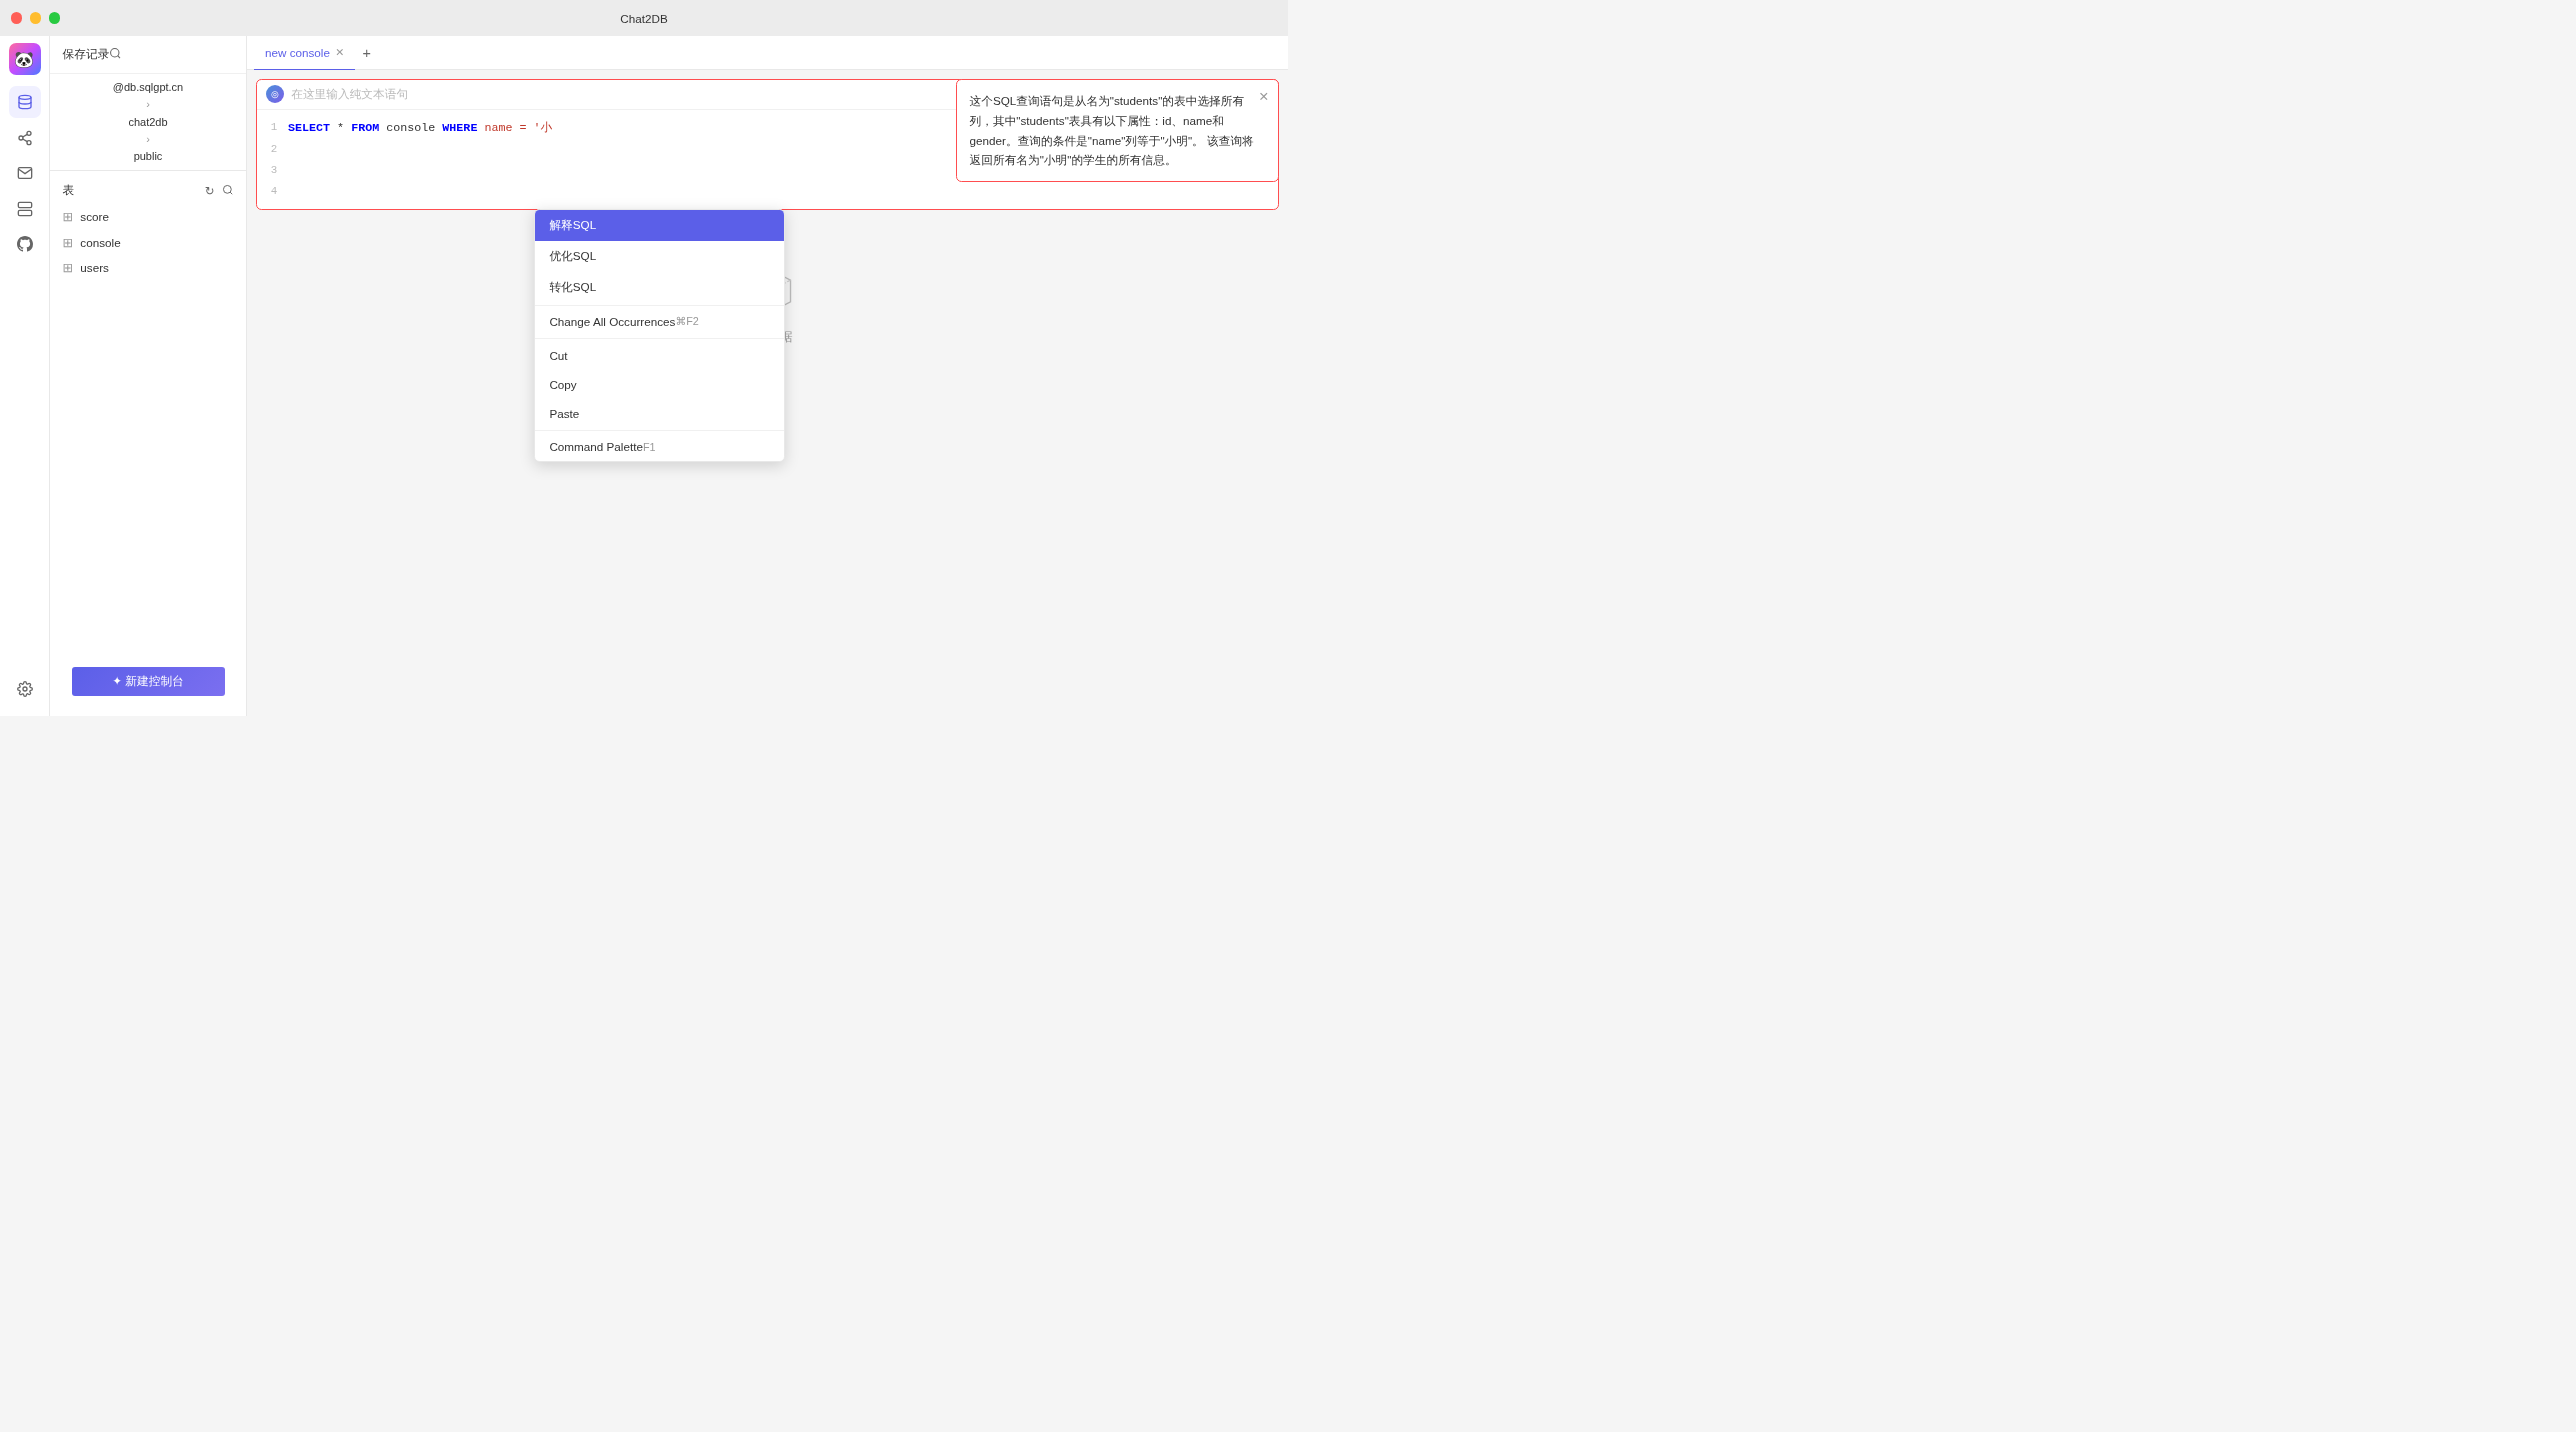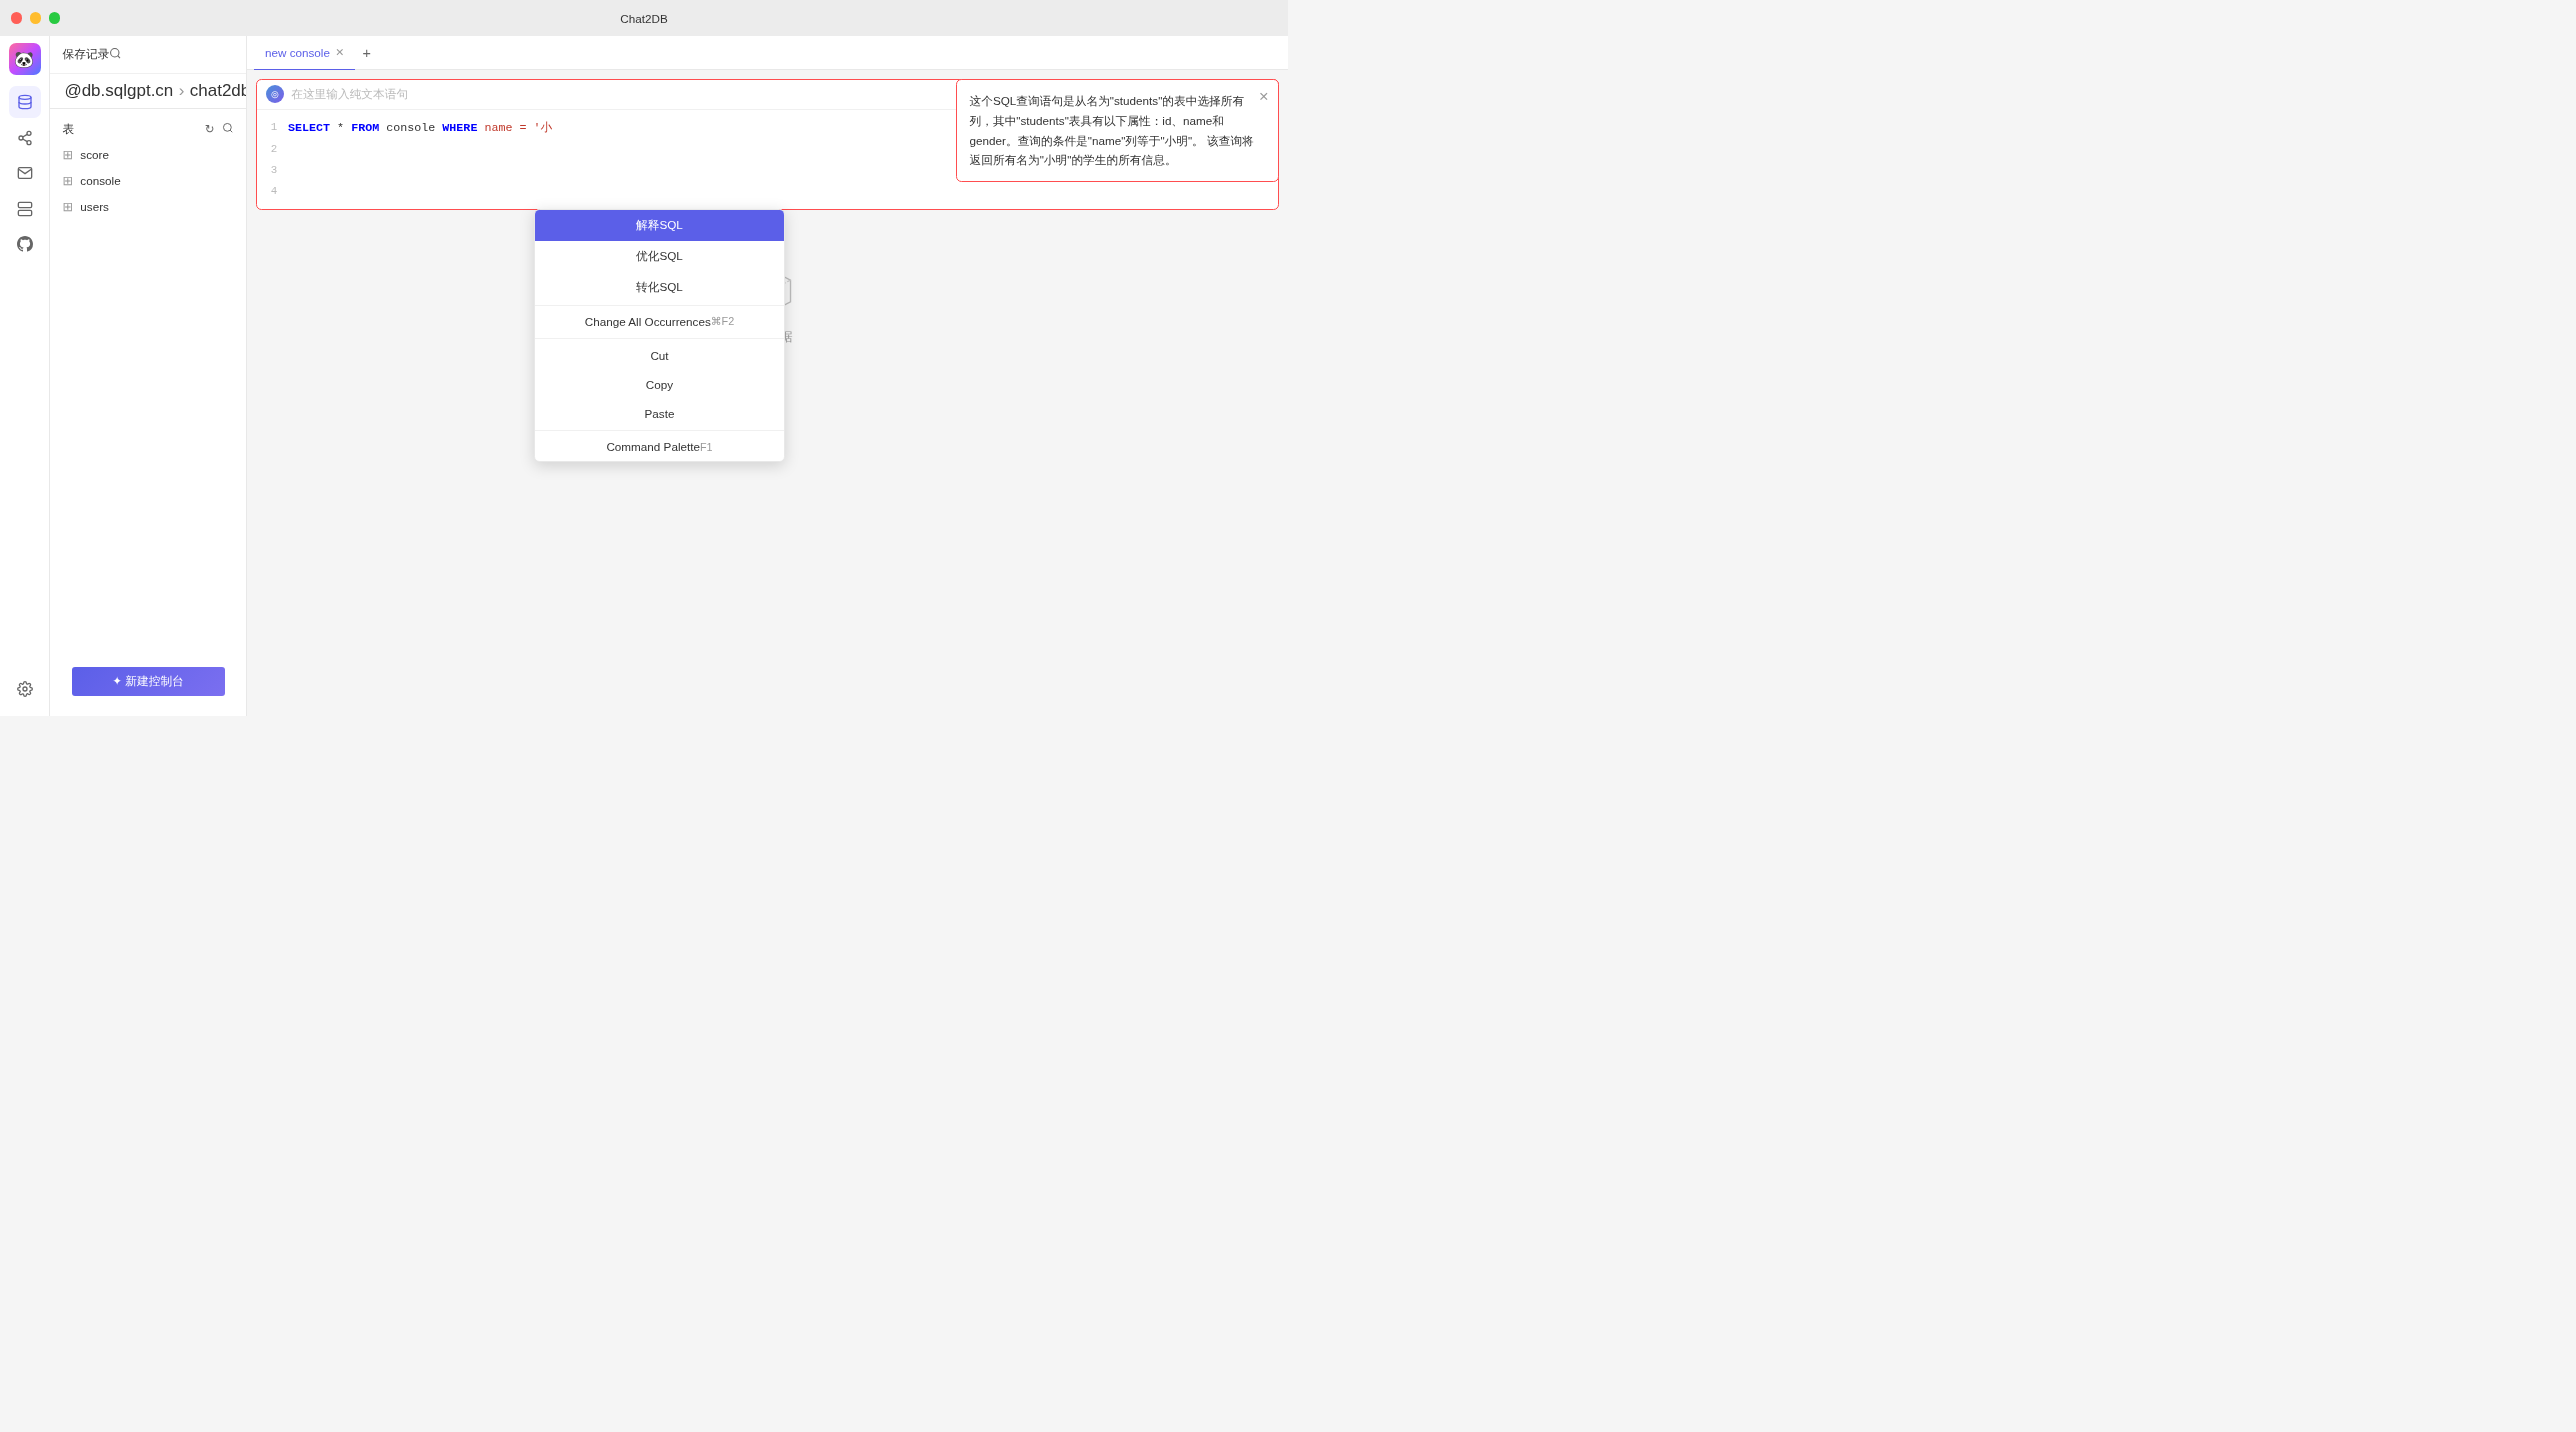--- a/index.html
+++ b/index.html
@@ -110,24 +110,25 @@
       font-weight: 500;
       color: #333;
     }
 
     
     .db-breadcrumb {
       display: flex;
       align-items: center;
       padding: 7.2px 14.4px;
       gap: 5.4px;
-      font-size: 17px;
+      font-size: 11px;
       color: #333;
       background: #fff;
       border-bottom: 0.9px solid #e8e8e8;
+      flex-direction: column;
     }
     .db-breadcrumb-arrow { color: #999; }
 
     
     .table-section {
       padding: 7.2px 0;
     }
     .table-section-header {
       display: flex;
       align-items: center;
@@ -342,21 +343,21 @@
       width: 251px;
       z-index: 100;
       overflow: hidden;
     }
     .context-menu-item {
       padding: 8px 14.4px;
       font-size: 11.7px;
       cursor: pointer;
       display: flex;
       align-items: center;
-      justify-content: center;
+      justify-content: flex-start;
       color: #333;
     }
     .context-menu-item.highlighted {
       background: #5b5fe8;
       color: #fff;
     }
     .menu-shortcut {
       color: #999;
       font-size: 10.8px;
     }

